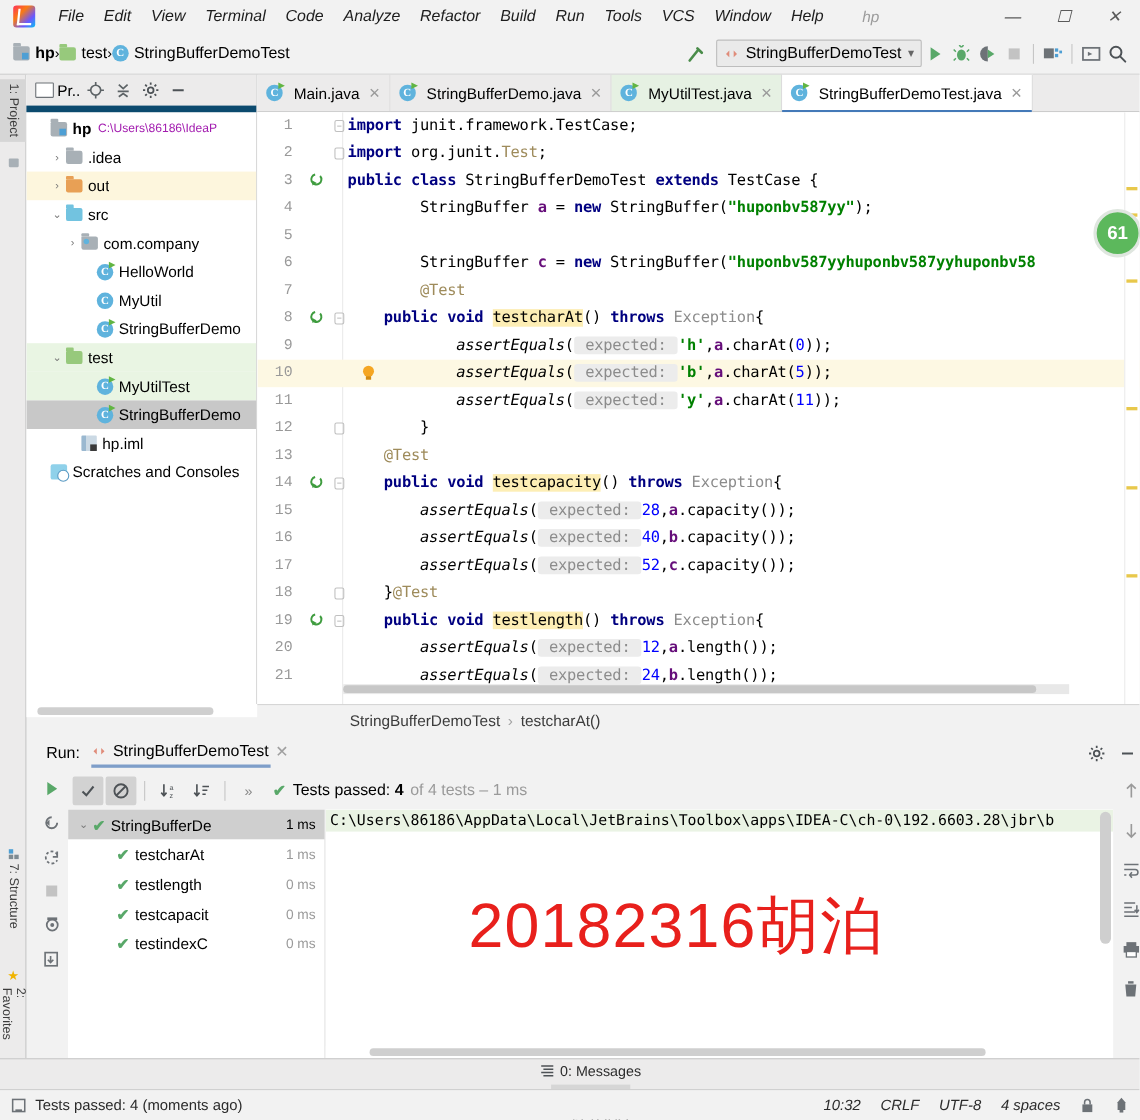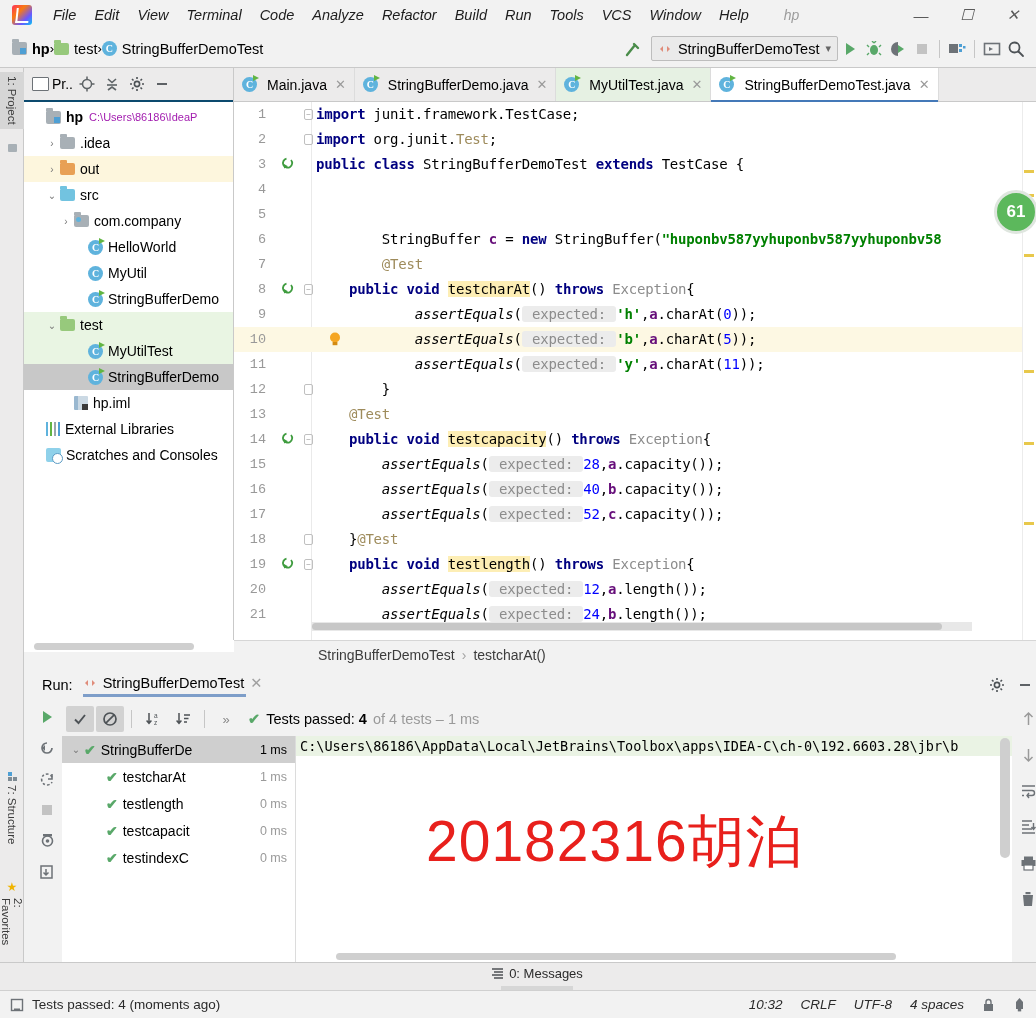--- a/index.html
+++ b/index.html
@@ -105,21 +105,21 @@
       linear-gradient(#7f8b93,#7f8b93) 0 5px/4px 4px no-repeat; }
   .star{ color:#f0b400; font-size:12px; }
 
   
   .projpanel {
     position:absolute; left:24px; top:68px; width:210px; height:572px;
     background:#fff; border-right:1px solid #c9c9c9;
   }
   .proj-head {
     height:34px; background:#ecebeb; display:flex; align-items:center;
-    padding:0 4px; gap:3px; border-bottom:2px solid #0c4a6e;
+    padding:0 4px; gap:3px; border-bottom:6px solid #0c4a6e;
   }
   .proj-title { font-size:14px; display:flex; align-items:center; gap:4px; }
   .panel-ico { width:22px; height:22px; display:flex; align-items:center; justify-content:center; color:#5d6366; }
   .tree { padding-top:2px; font-size:14px; overflow:hidden; height:538px; }
   .trow {
     display:flex; align-items:center; height:26px; padding-left:8px;
     white-space:nowrap; position:relative;
   }
   .trow.hl-yellow{ background:#fdf6dd; }
   .trow.hl-green{ background:#e9f5e3; }
@@ -480,25 +480,20 @@
           <span class="ico ico-class runnable">C</span>
           <span class="tlabel">StringBufferDemo</span>
         </div>
         <div class="trow" style="padding-left: 34px;">
           <span class="arrow"></span>
           <span class="ico ico-iml"></span>
           <span class="tlabel">hp.iml</span>
         </div>
         <div class="trow" style="padding-left: 6px;">
           <span class="arrow"></span>
-          <span class="ico ico-lib"></span>
-          <span class="tlabel">External Libraries</span>
-        </div>
-        <div class="trow" style="padding-left: 6px;">
-          <span class="arrow"></span>
           <span class="ico ico-scratch"></span>
           <span class="tlabel">Scratches and Consoles</span>
         </div>
       </div>
   </div>
   <div class="proj-hscroll">
     <div class="thumb"></div>
   </div>
 
   <div class="editor-wrap">
@@ -549,20 +544,21 @@
                   <path d="M11 3 A4.6 4.6 0 1 1 6.5 1.6" fill="none" stroke="#3f9c3f" stroke-width="1.8"></path>
                   <path d="M4 7 L8 9.3 L4 11.6 Z" fill="#3f9c3f"></path>
                 </svg>
               </span>
             </span>
             <span class="code"><span class="kw">public class</span> StringBufferDemoTest <span class="kw">extends</span> TestCase {</span>
           </div>
           <div class="cline">
             <span class="lno">4</span>
             <span class="gmark"></span>
+            <span class="code">        StringBuffer <span class="field">a</span> = <span class="kw">new</span> StringBuffer(<span class="str">"huponbv587yy"</span>);</span>
           </div>
           <div class="cline">
             <span class="lno">5</span>
             <span class="gmark"></span>
           </div>
           <div class="cline">
             <span class="lno">6</span>
             <span class="gmark"></span>
             <span class="code">        StringBuffer <span class="field">c</span> = <span class="kw">new</span> StringBuffer(<span class="str">"huponbv587yyhuponbv587yyhuponbv58</span></span>
           </div>

